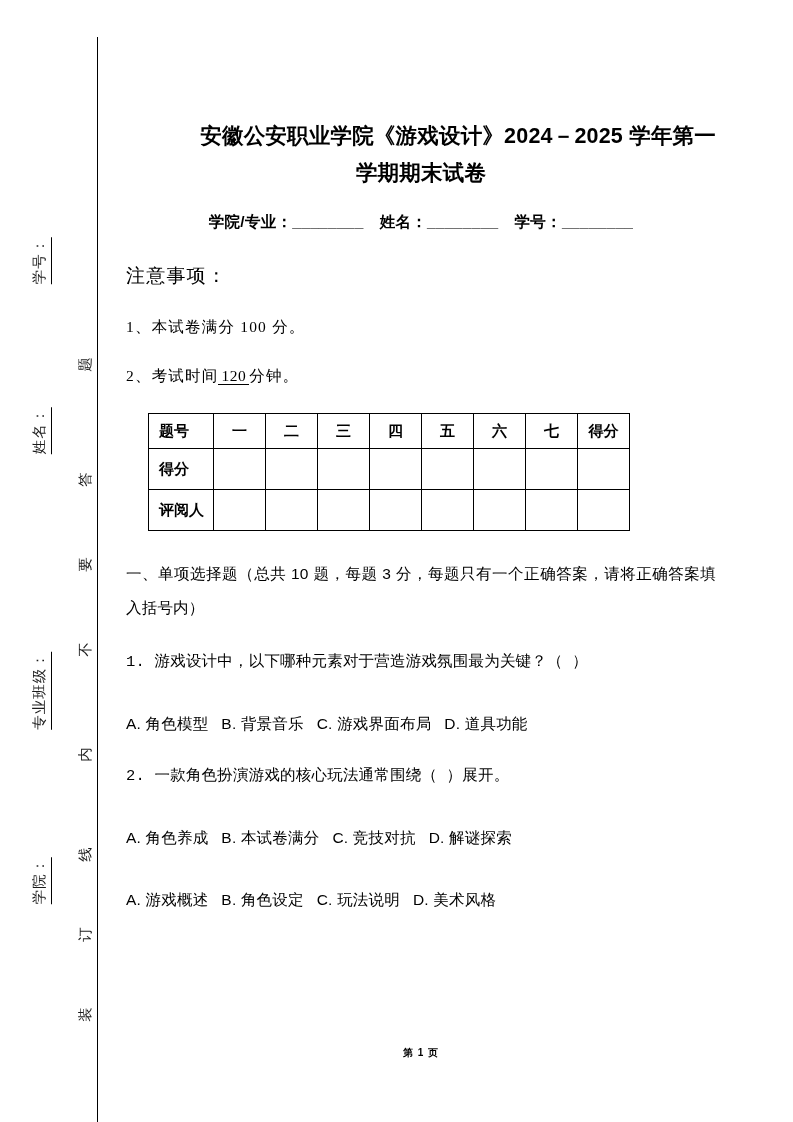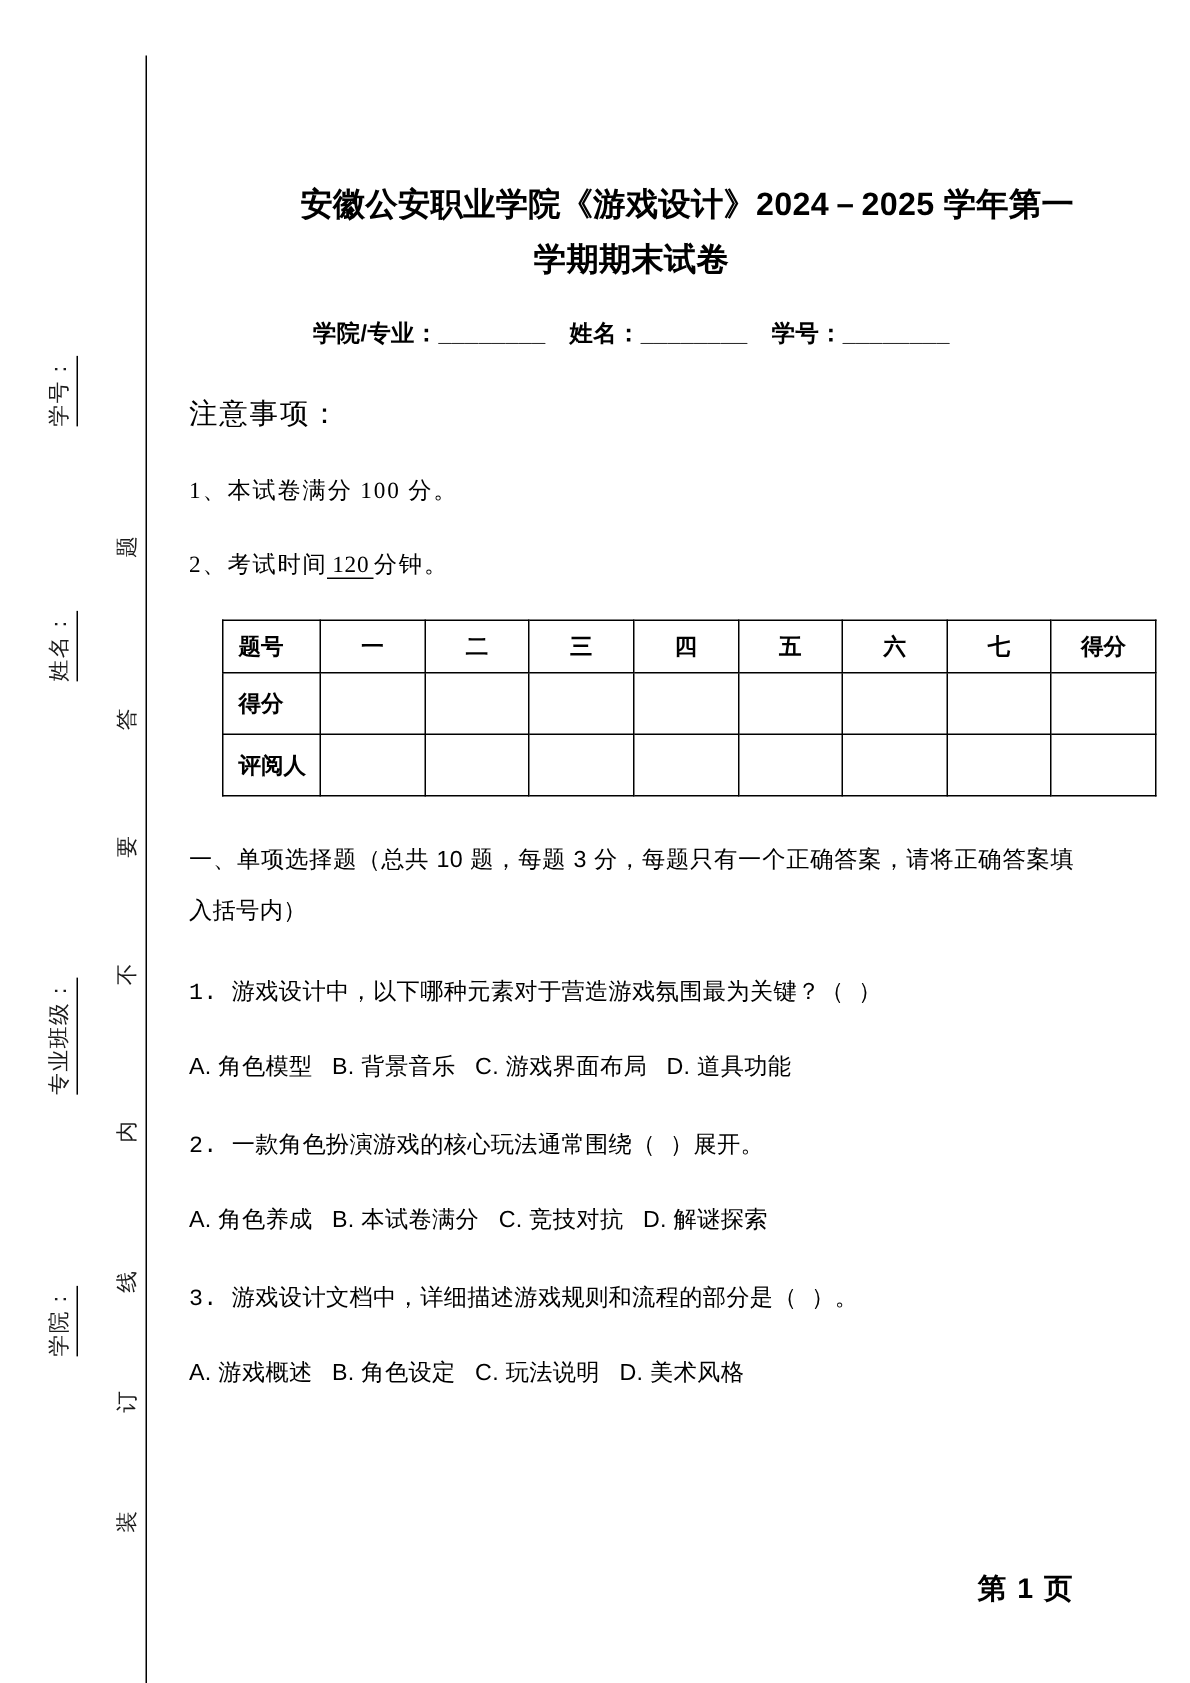--- a/index.html
+++ b/index.html
@@ -117,21 +117,21 @@
   }
 
   
   #score-table-wrap {
     margin-top: 26px;
     margin-left: 22px;
   }
   #score-table {
     border-collapse: collapse;
     table-layout: fixed;
-    width: 623px;
+    width: 482px;
     font-family: "Liberation Sans", "DejaVu Sans", sans-serif;
     font-weight: bold;
     font-size: 15px;
   }
   #score-table td {
     border: 1.3px solid #000;
     height: 34px;
     text-align: center;
     vertical-align: middle;
     padding: 0;
@@ -154,39 +154,39 @@
     letter-spacing: 0.2px;
   }
   .question {
     margin-top: 22px;
     font-family: Liberation Mono, monospace;
     font-size: 15.5px;
     line-height: 30px;
     letter-spacing: 0.2px;
   }
   .options {
-    margin-top: 20px;
+    margin-top: 32px;
     font-family: "Liberation Sans", "DejaVu Sans", sans-serif;
     font-size: 15.5px;
     line-height: 30px;
     letter-spacing: 0.2px;
   }
   .options .opt { white-space: nowrap; }
   .options .optgap { display: inline-block; width: 13px; }
 
   
   #page-footer {
     position: absolute;
     left: 126px;
     top: 1046px;
     width: 590px;
-    text-align: right;
-    font-family: "Liberation Sans", "DejaVu Sans", sans-serif;
-    font-weight: bold;
-    font-size: 19px;
+    text-align: center;
+    font-family: "Liberation Sans", "DejaVu Sans", sans-serif;
+    font-weight: bold;
+    font-size: 10px;
     letter-spacing: 1px;
   }
 </style>
 </head>
 <body>
 
 <div id="seal-margin">
   <div id="seal-divider"></div>
 
   <div class="vcol" id="seal-outer-col">
@@ -281,20 +281,19 @@
   </div>
 
   <div id="section-heading">一、单项选择题（总共 10 题，每题 3 分，每题只有一个正确答案，请将正确答案填入括号内）</div>
 
   <div class="question">1. 游戏设计中，以下哪种元素对于营造游戏氛围最为关键？（  ）</div>
   <div class="options"><span class="opt">A. 角色模型</span><span class="optgap"></span><span class="opt">B. 背景音乐</span><span class="optgap"></span><span class="opt">C. 游戏界面布局</span><span class="optgap"></span><span class="opt">D. 道具功能</span></div>
 
   <div class="question">2. 一款角色扮演游戏的核心玩法通常围绕（  ）展开。</div>
   <div class="options"><span class="opt">A. 角色养成</span><span class="optgap"></span><span class="opt">B. 本试卷满分</span><span class="optgap"></span><span class="opt">C. 竞技对抗</span><span class="optgap"></span><span class="opt">D. 解谜探索</span></div>
 
-  <div class="question">3. 游戏设计文档中，详细描述游戏规则和流程的部分是（  ）。</div>
   <div class="options"><span class="opt">A. 游戏概述</span><span class="optgap"></span><span class="opt">B. 角色设定</span><span class="optgap"></span><span class="opt">C. 玩法说明</span><span class="optgap"></span><span class="opt">D. 美术风格</span></div>
 
 </div>
 
 <div id="page-footer">
   <span>第 1 页</span>
 </div>
 
 </body></html>

